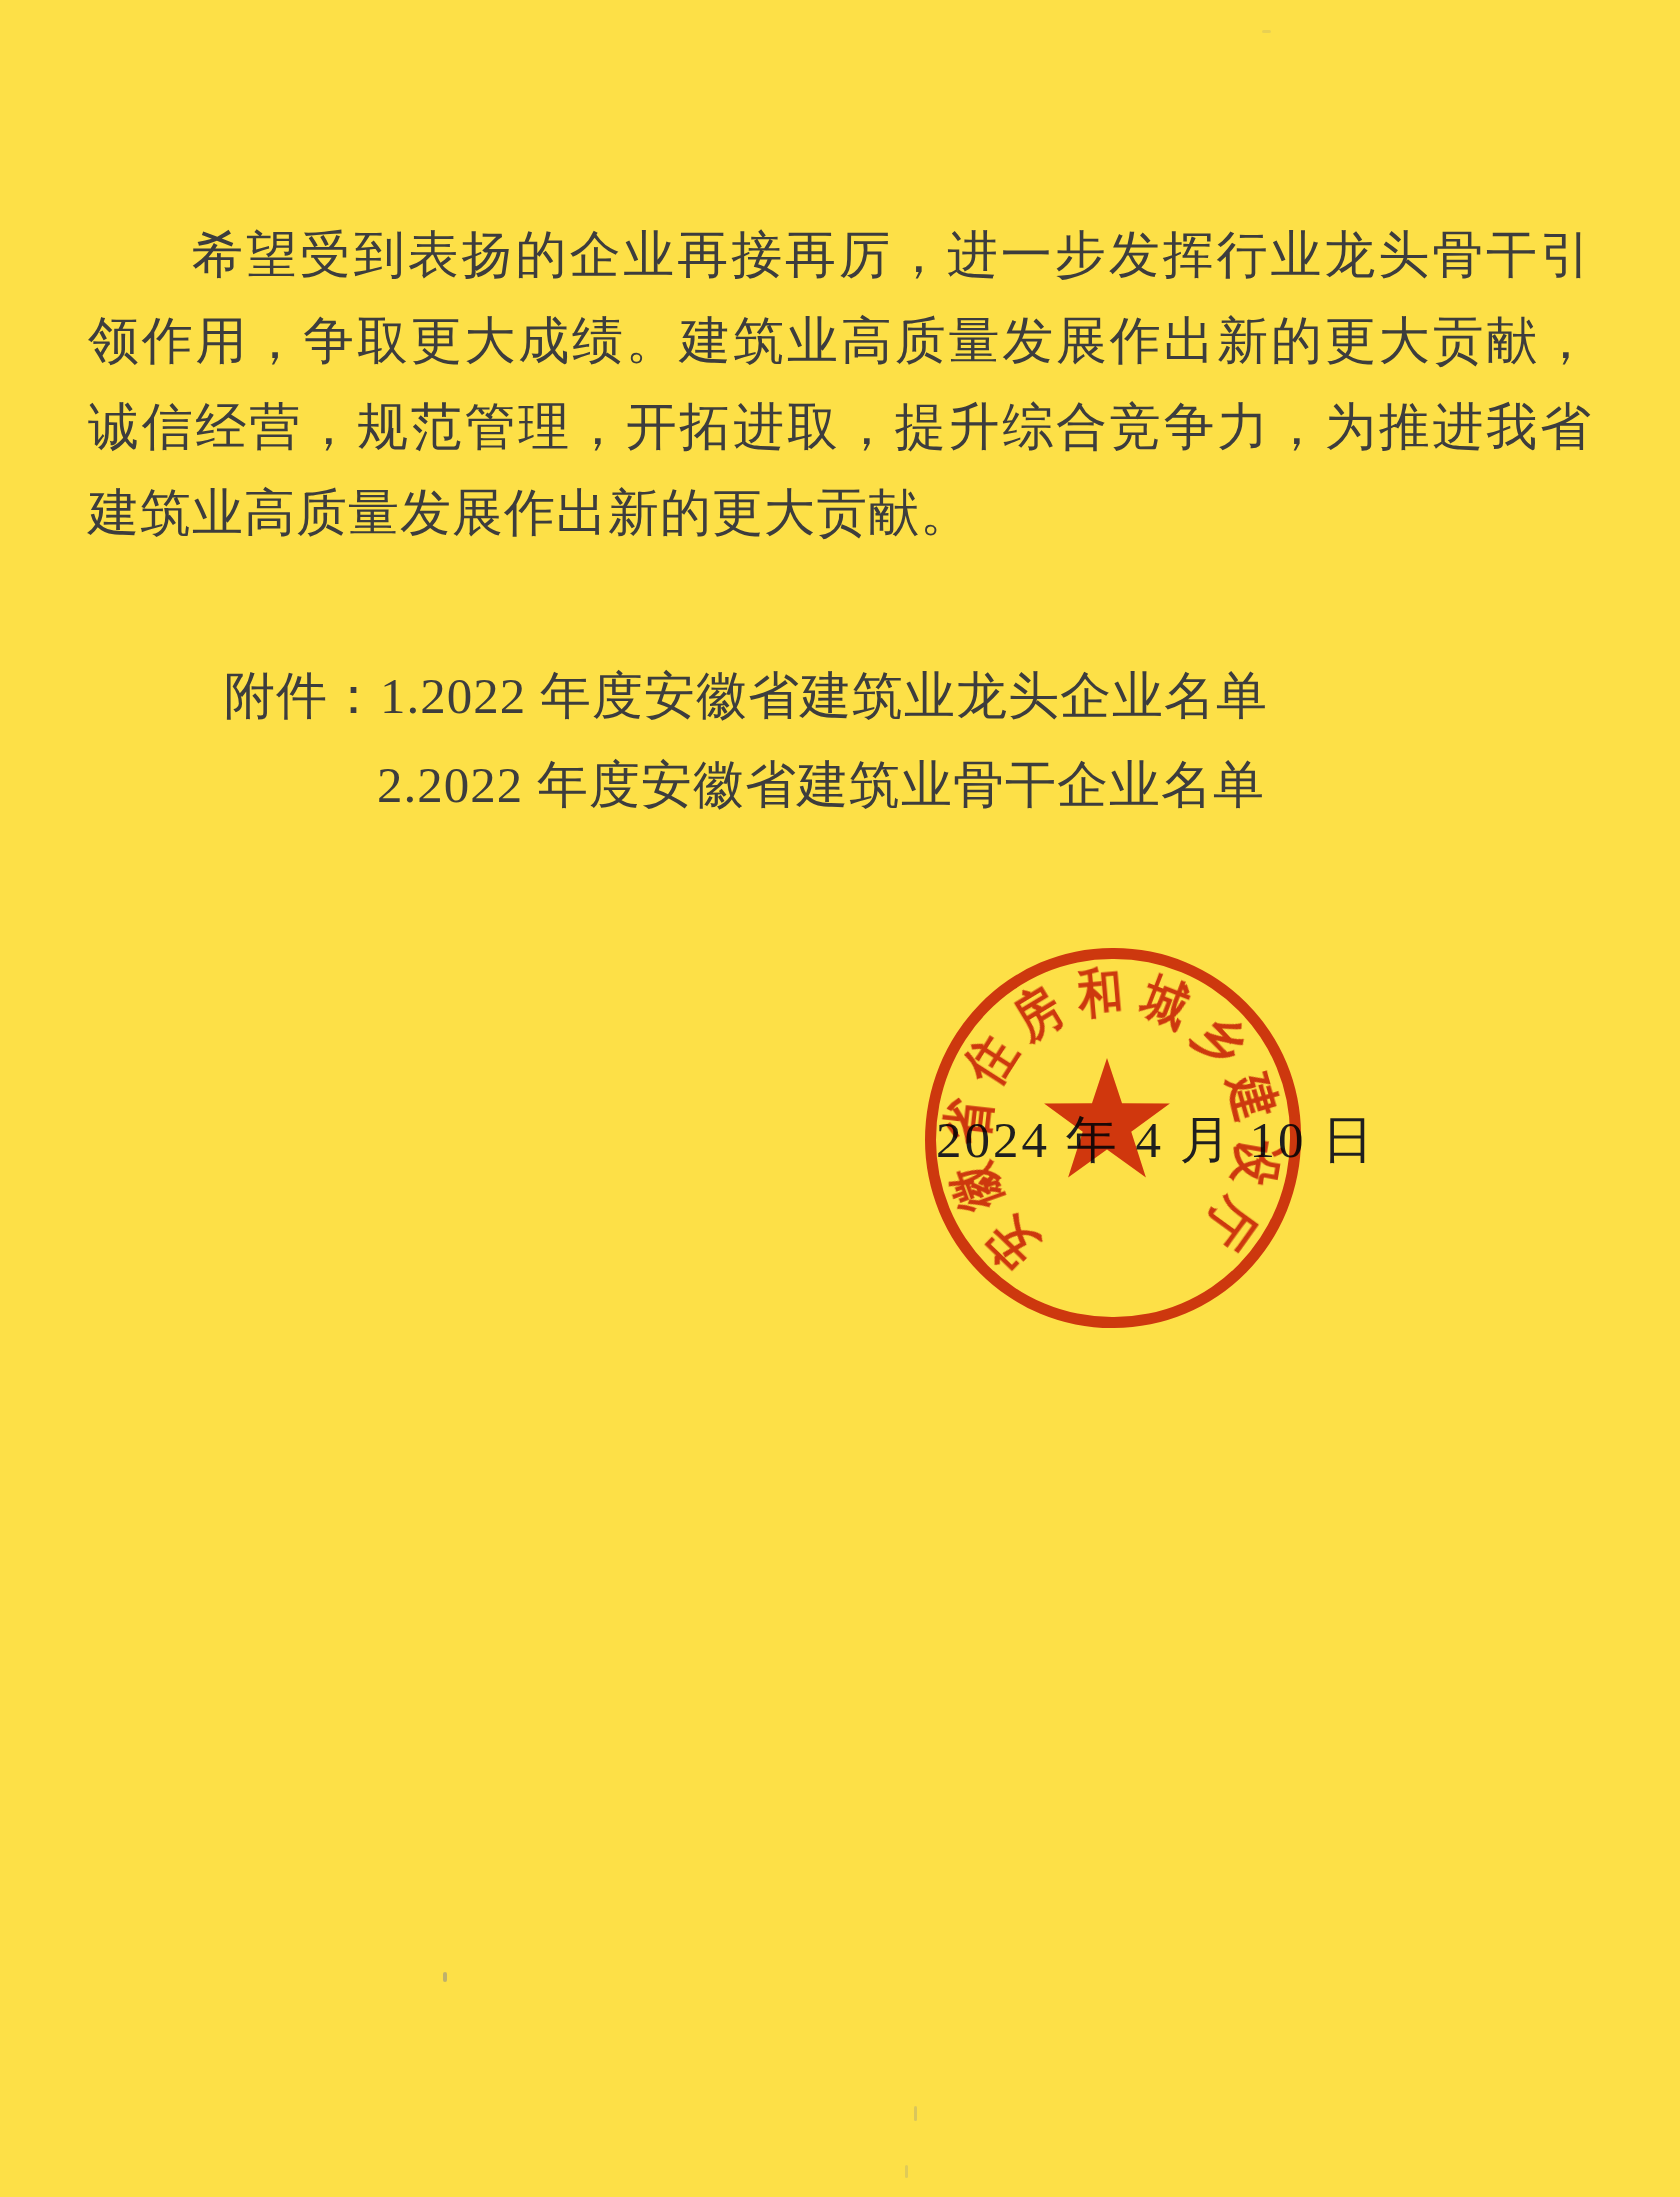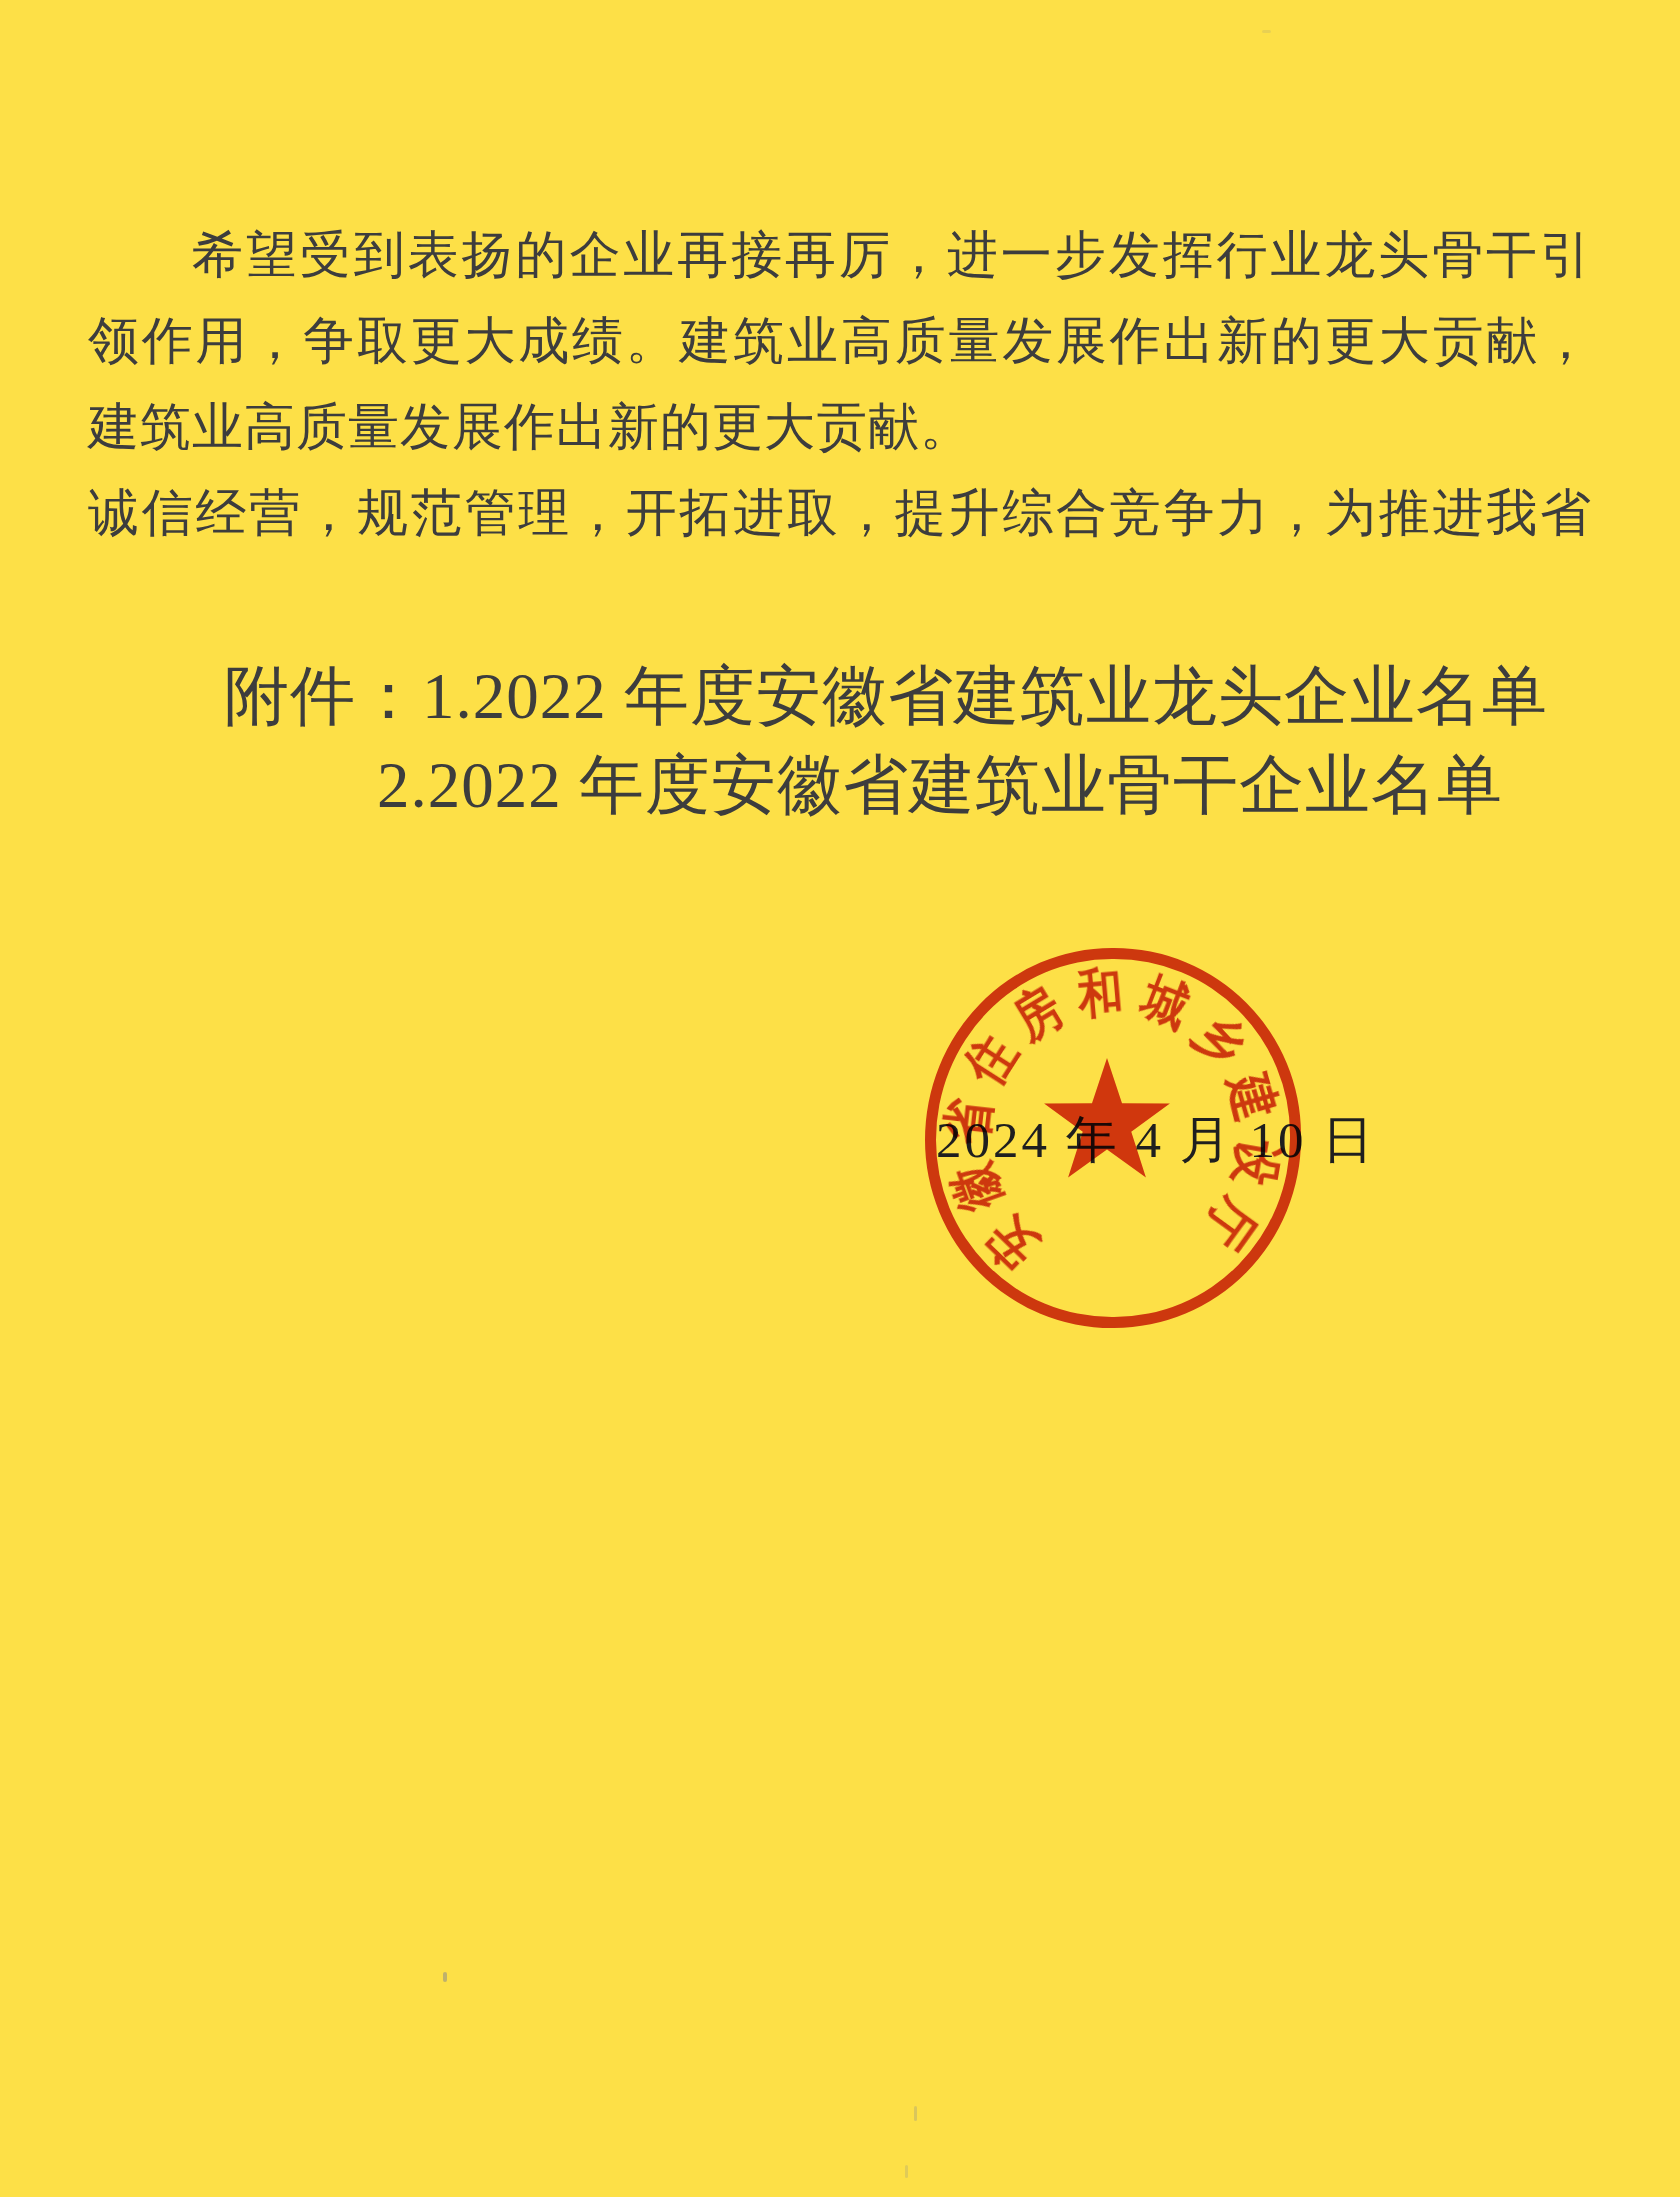--- a/index.html
+++ b/index.html
@@ -15,21 +15,21 @@
     position:absolute;left:88px;top:212px;width:1504px;
     font-size:51px;line-height:86px;color:#3d3d3d;
     letter-spacing:1px;
   }
   .para .line{text-align:justify;text-align-last:justify;}
   .para .line.first{text-indent:104px;}
   .para .line.last{text-align:left;text-align-last:left;}
   
   .attach{
     position:absolute;left:224px;top:652px;
-    font-size:65px;line-height:89px;color:#3d3d3d;
+    font-size:51px;line-height:89px;color:#3d3d3d;
     letter-spacing:1px;
   }
   .attach .row{white-space:nowrap;}
   .attach .row.second{padding-left:153px;}
   
   .date{
     position:absolute;left:936px;top:1106px;
     font-size:51px;color:#1f1f1f;letter-spacing:3px;
     white-space:nowrap;
   }
@@ -63,22 +63,22 @@
   .speck.s4{left:1262px;top:30px;width:9px;height:3px;opacity:.18;}
 </style>
 </head>
 <body>
 
 <div class="page">
 
   <div class="para">
     <div class="line first">希望受到表扬的企业再接再厉，进一步发挥行业龙头骨干引</div>
     <div class="line">领作用，争取更大成绩。建筑业高质量发展作出新的更大贡献，</div>
+    <div class="line">诚信经营，规范管理，开拓进取，提升综合竞争力，为推进我省</div>
     <div class="line last">建筑业高质量发展作出新的更大贡献。</div>
-    <div class="line">诚信经营，规范管理，开拓进取，提升综合竞争力，为推进我省</div>
   </div>
 
   <div class="attach">
     <div class="row"><span>附件：</span><span>1.2022 年度安徽省建筑业龙头企业名单</span></div>
     <div class="row second"><span>2.2022 年度安徽省建筑业骨干企业名单</span></div>
   </div>
 
   <div class="date">2024 年 4 月 10 日</div>
 
   <div class="seal">

